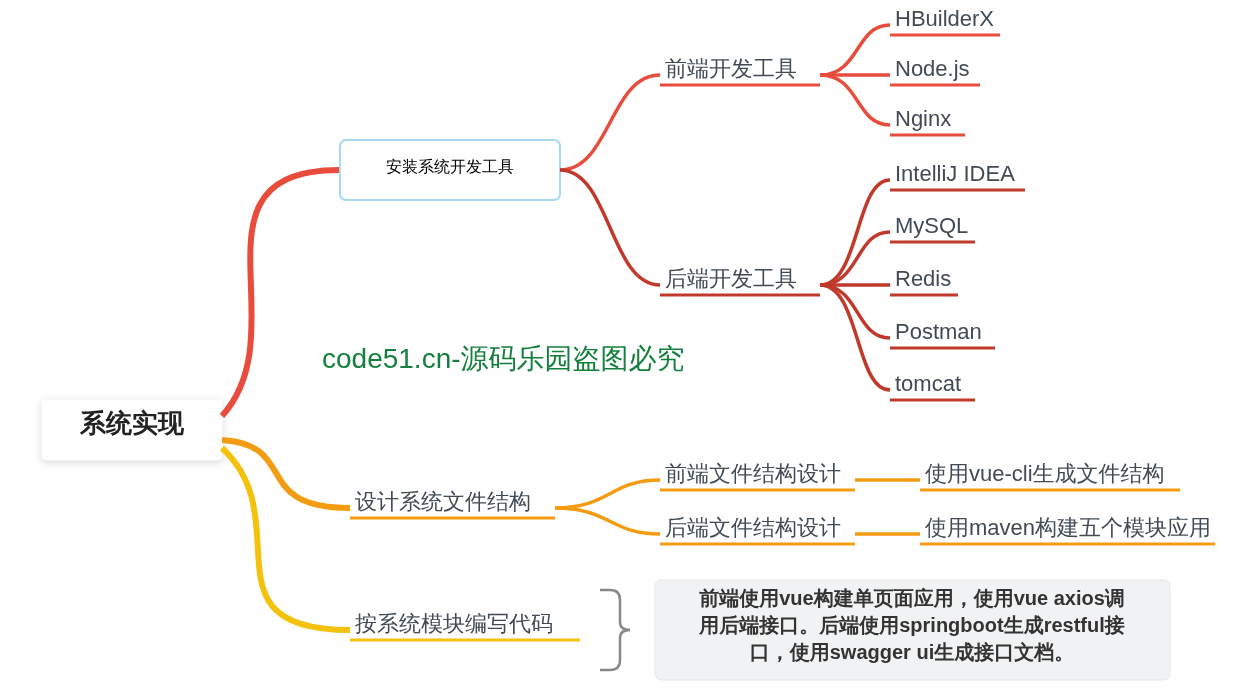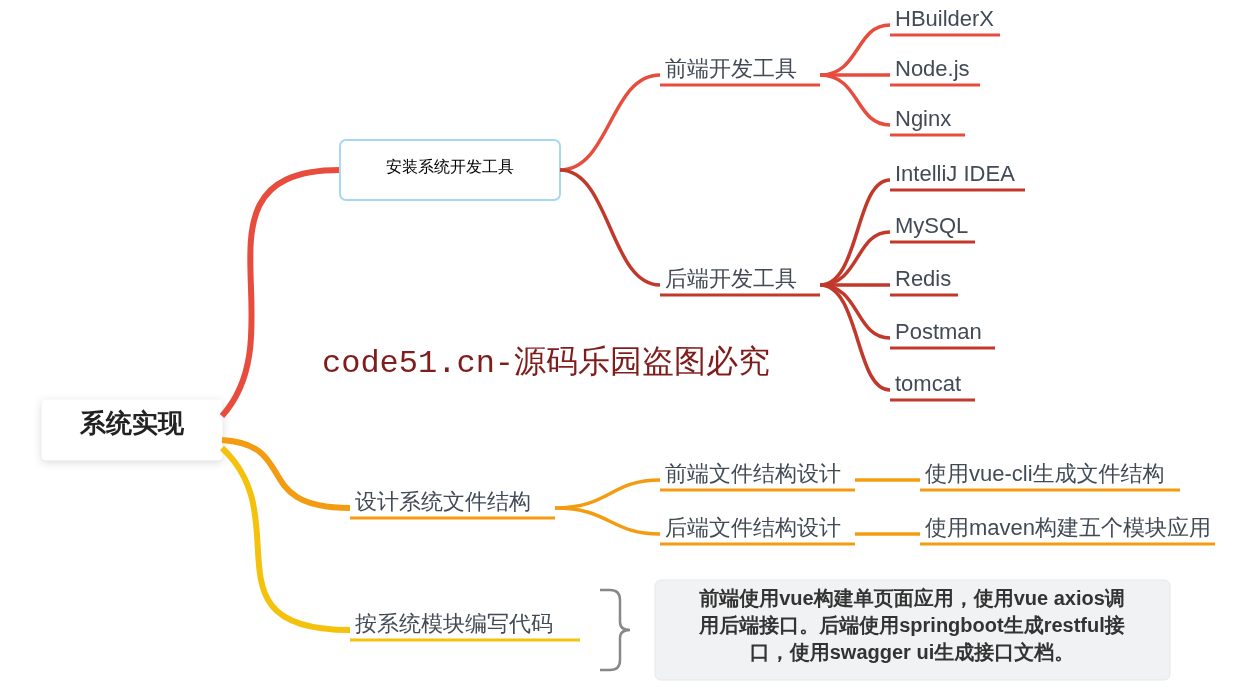--- a/index.html
+++ b/index.html
@@ -47,24 +47,24 @@
   .edge-thick {
     fill: none;
     stroke-width: 6;
   }
   .red    { stroke: #e74c3c; }
   .red-dark { stroke: #c0392b; }
   .orange { stroke: #f39c12; }
   .yellow { stroke: #f4c20d; }
   .watermark {
     position: absolute;
-    font-size: 32px;
+    font-size: 28px;
     font-weight: 400;
-    color: #7f1d1d;
-    font-family: Liberation Mono, monospace;
+    color: #15803d;
+    font-family: Liberation Sans, sans-serif;
     pointer-events: none;
   }
   .summary-box {
     fill: #f1f2f3;
     stroke: #e6e7e9;
     rx: 6;
     ry: 6;
   }
   .summary-text {
     font-size: 20px;

